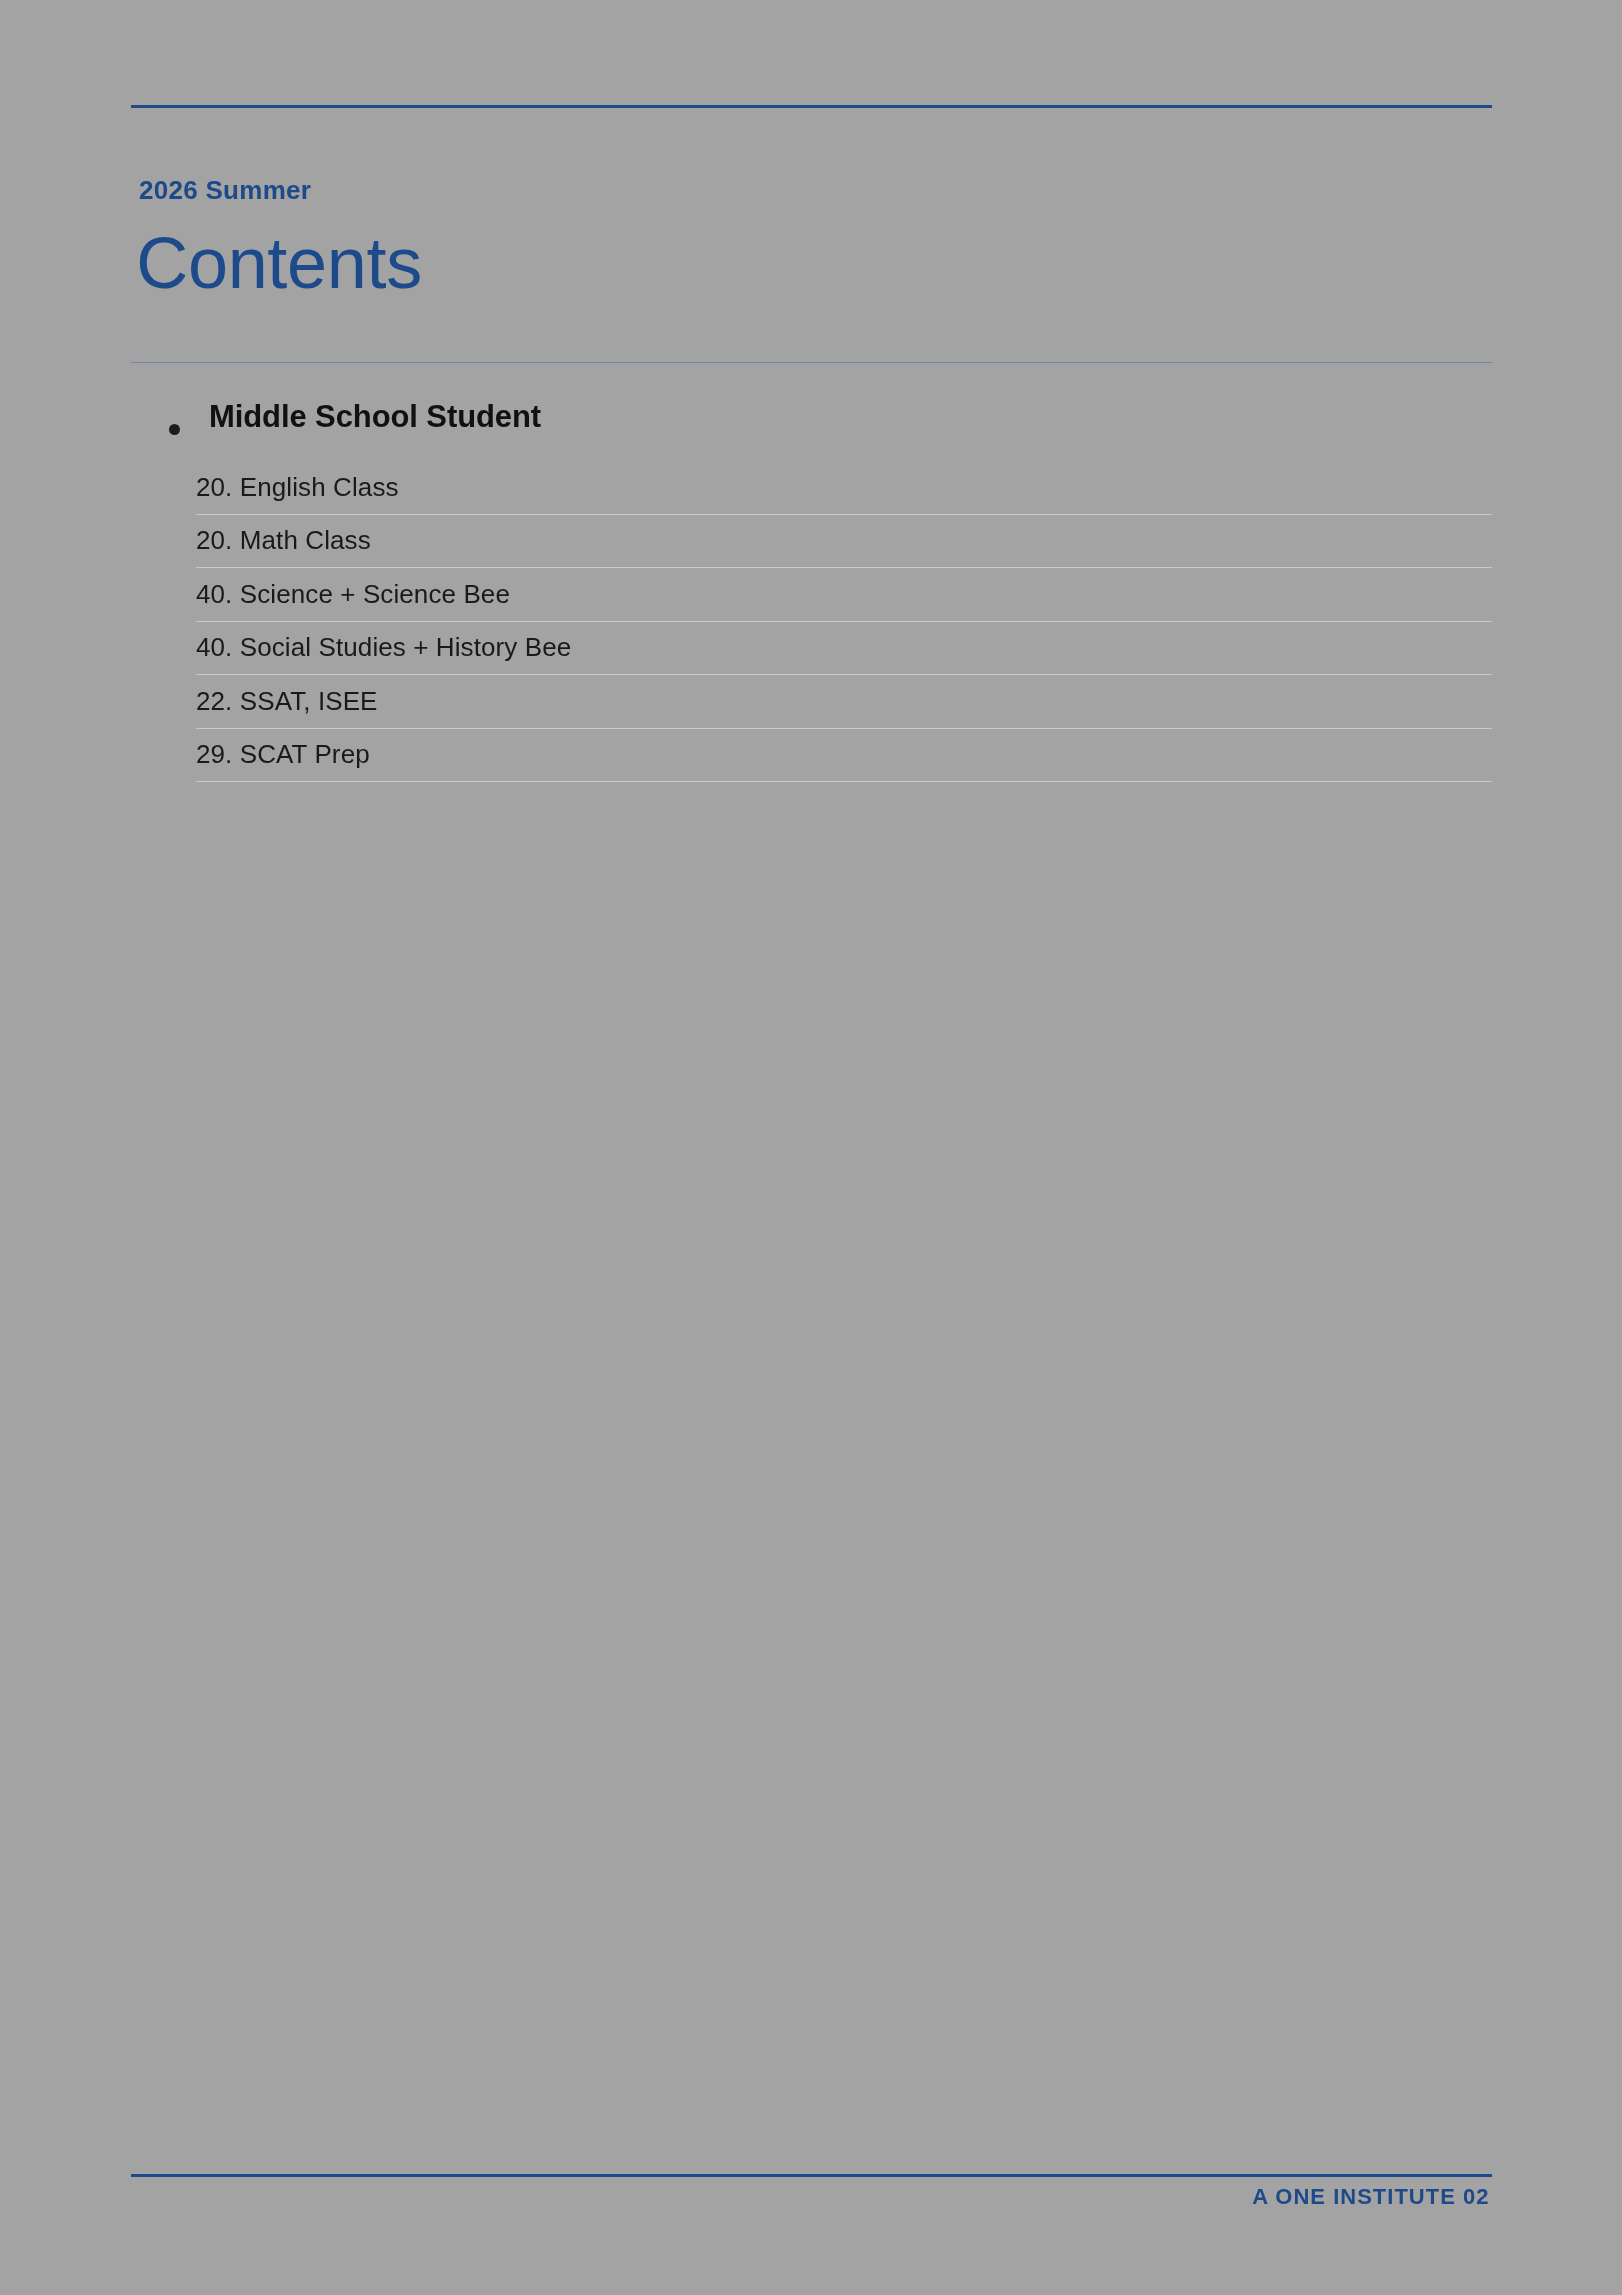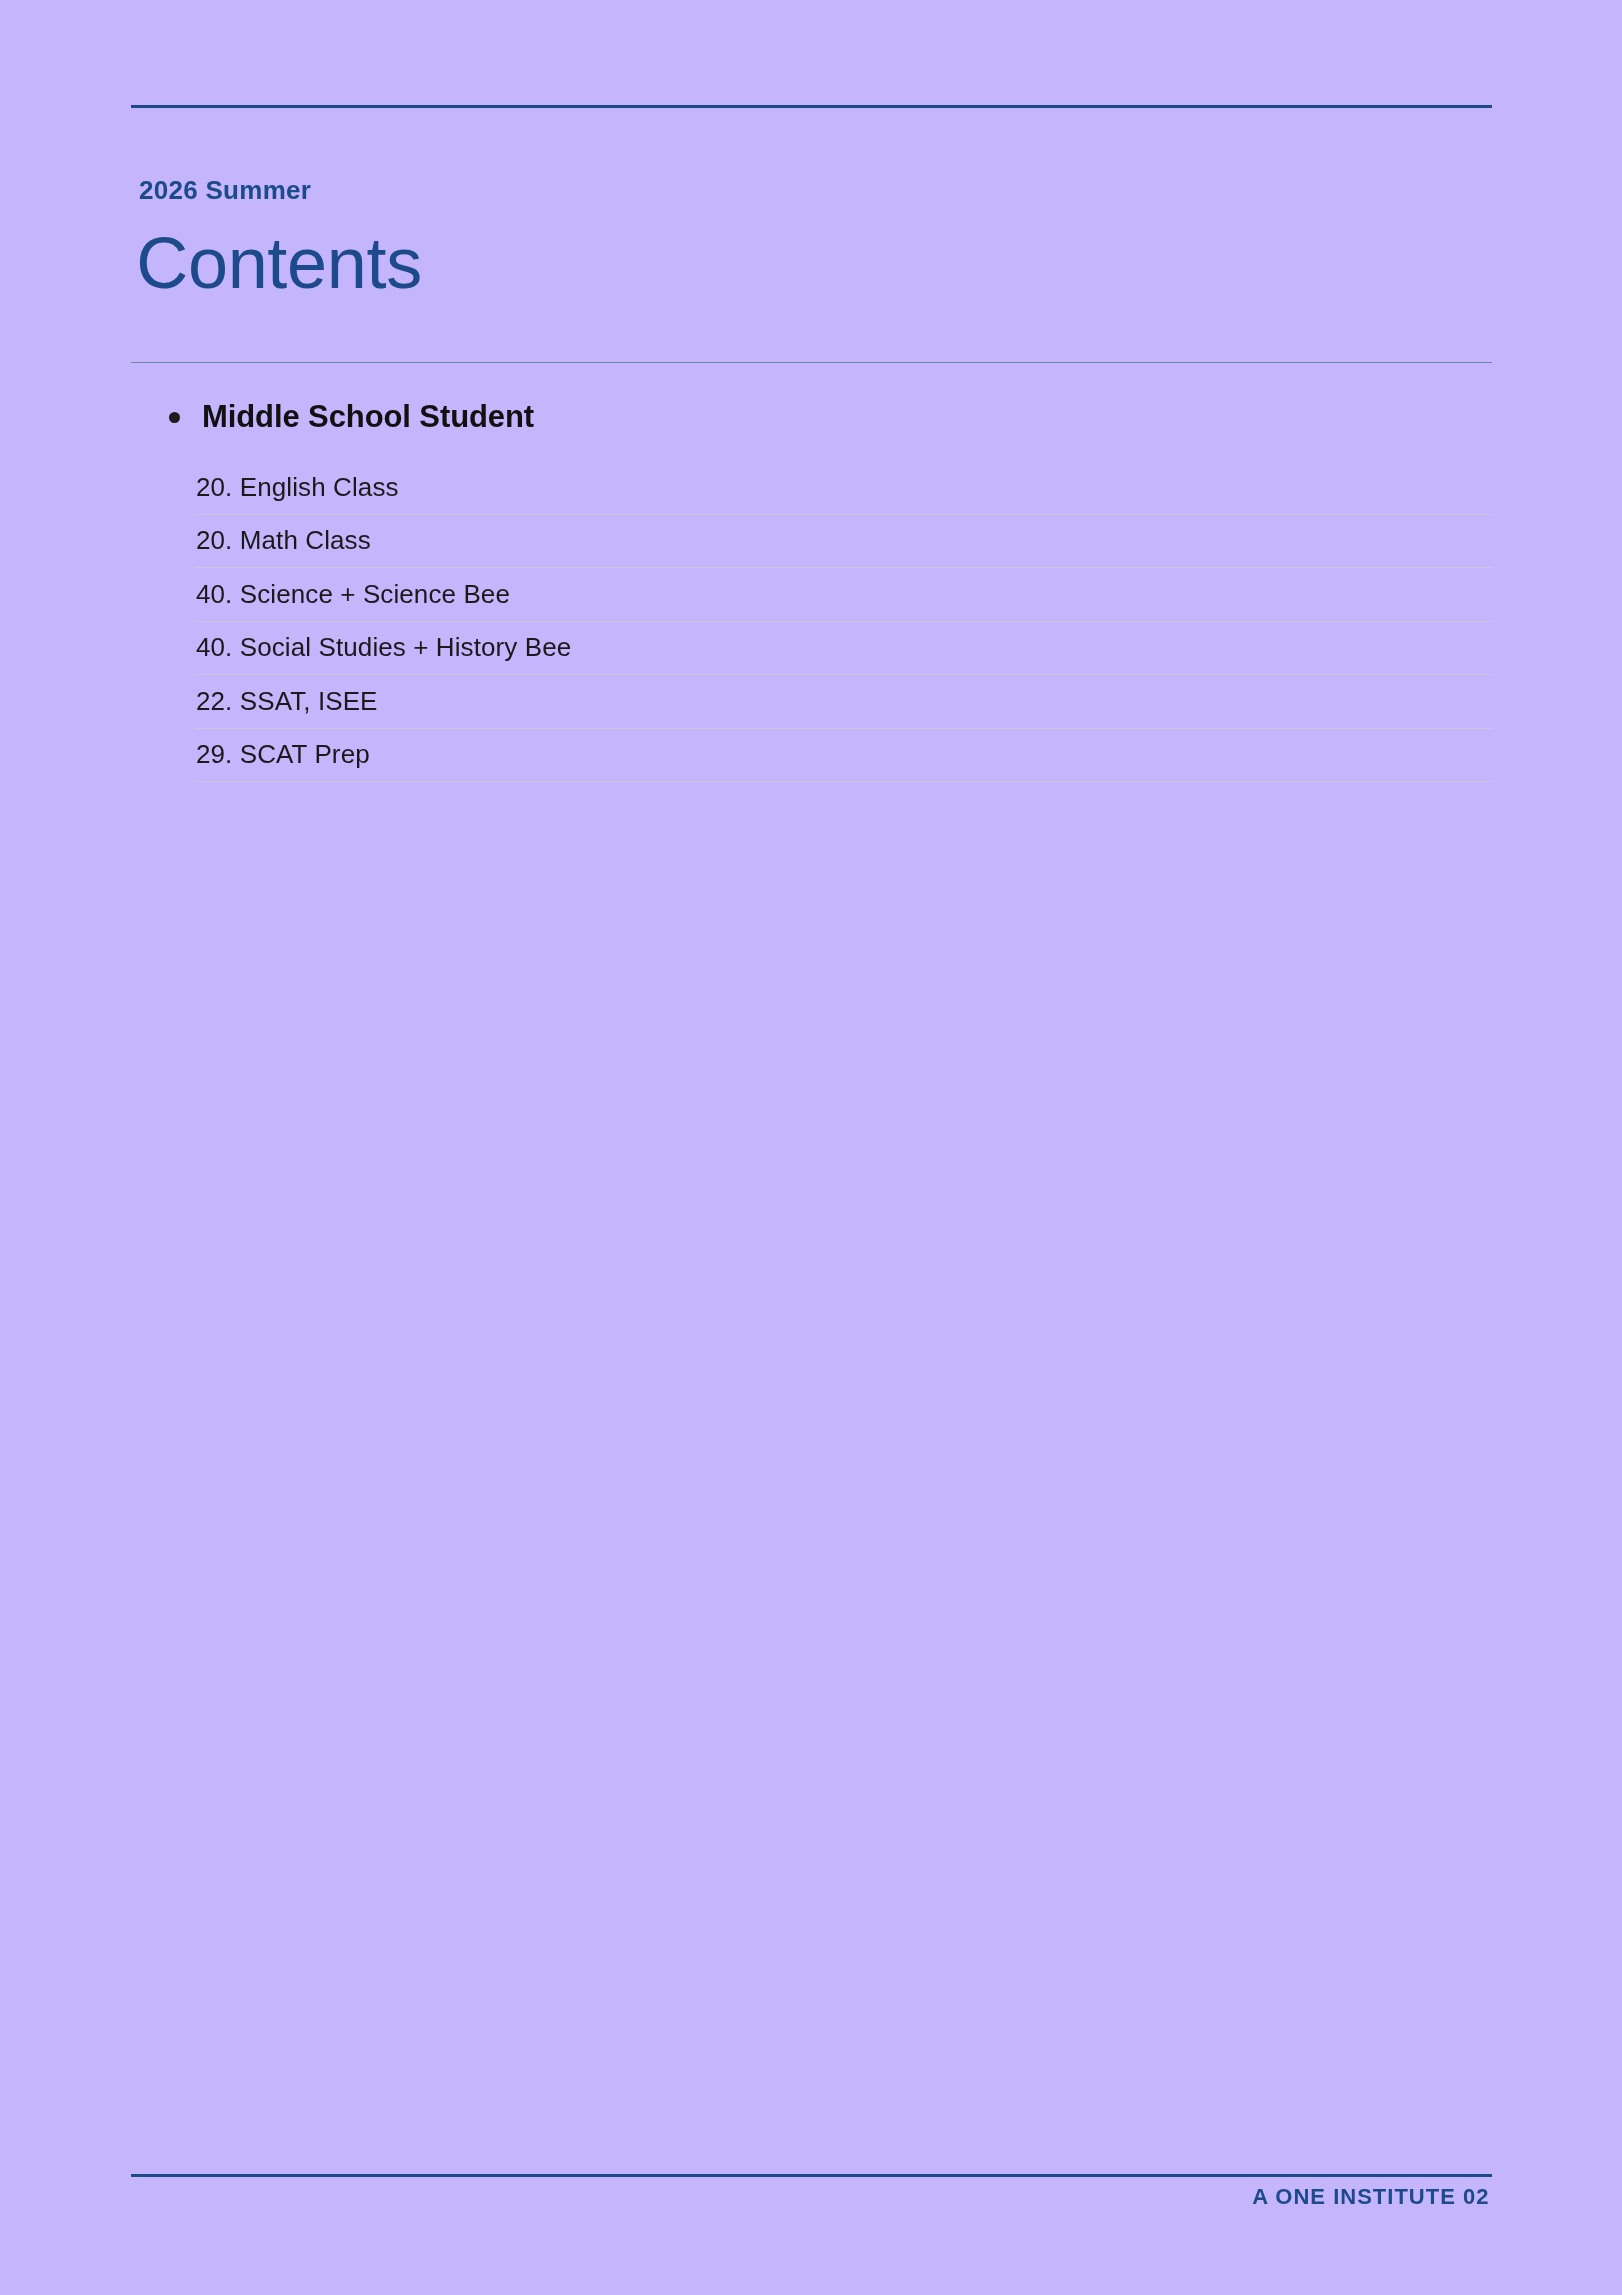--- a/index.html
+++ b/index.html
@@ -8,21 +8,21 @@
     background: #ffffff;
   }
   body {
     font-family: "Liberation Sans", sans-serif;
     color: #1d1d1d;
   }
   .page {
     position: relative;
     width: 1623px;
     height: 2295px;
-    background: #c4b5fd;
+    background: #a3a3a3;
     box-sizing: border-box;
     overflow: hidden;
   }
   .content-wrap {
     position: absolute;
     left: 131px;
     top: 0;
     width: 1361px;
     height: 100%;
   }
@@ -66,22 +66,22 @@
 
   
   .section {
     position: absolute;
     left: 0;
     top: 399px;
     width: 1361px;
   }
   .section-head {
     display: flex;
-    align-items: center;
-    gap: 22px;
+    align-items: flex-end;
+    gap: 29px;
     padding-left: 38px;
     margin-bottom: 26px;
   }
   .bullet {
     width: 11px;
     height: 11px;
     border-radius: 50%;
     background: #1d1d1d;
     flex: 0 0 auto;
   }

